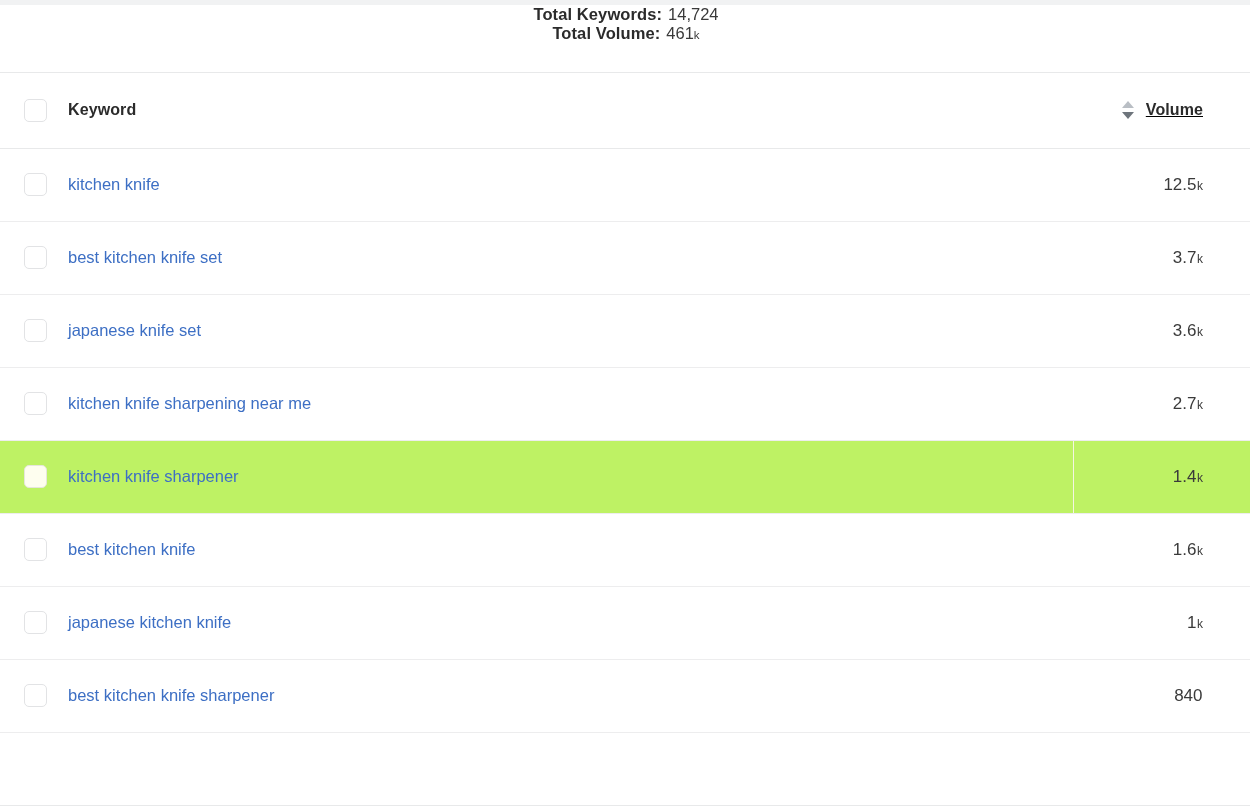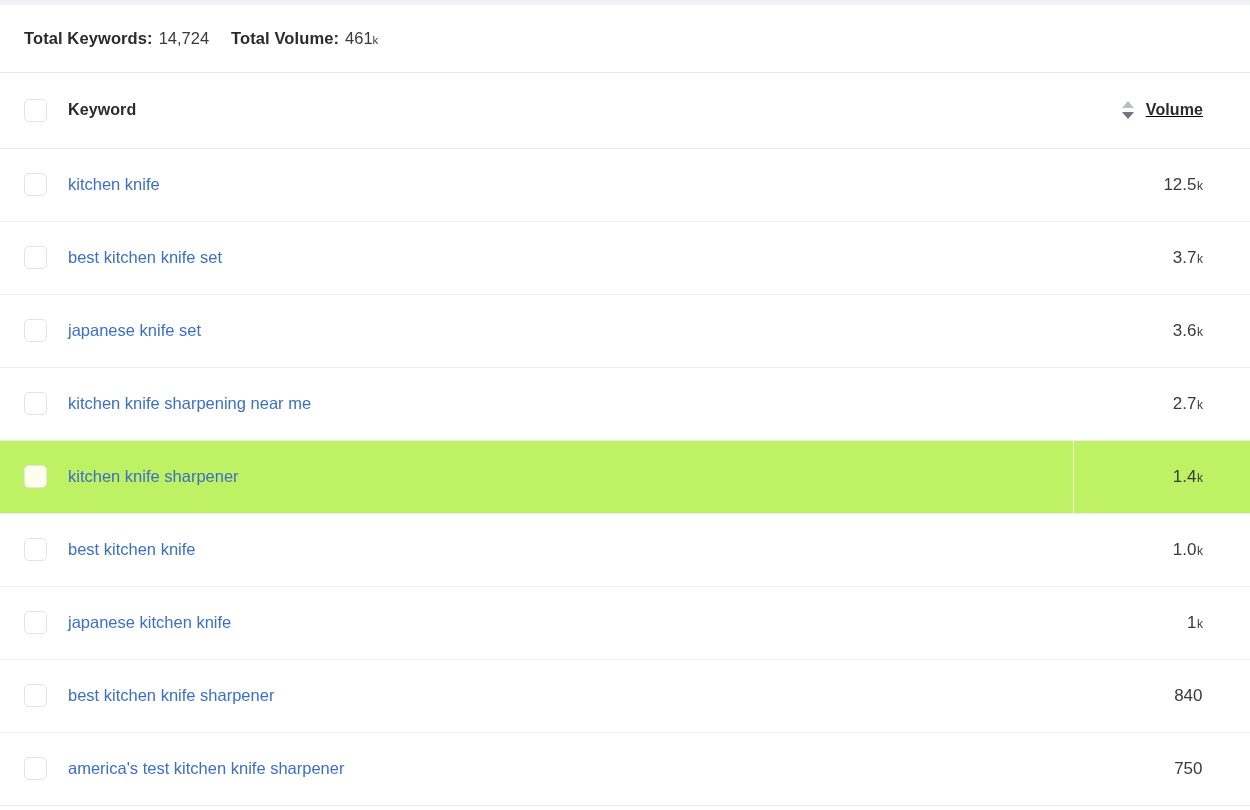--- a/index.html
+++ b/index.html
@@ -30,20 +30,21 @@
   }
 
   
   .summary-bar {
     height: 68px;
     display: flex;
     align-items: center;
     padding-left: 24px;
     border-bottom: 1px solid #e8e9ea;
     background: #ffffff;
+    flex-direction: column;
   }
   .summary-group {
     display: flex;
     align-items: baseline;
     margin-right: 22px;
     white-space: nowrap;
   }
   .summary-label {
     font-size: 16.5px;
     font-weight: bold;
@@ -267,41 +268,34 @@
             <span class="checkbox"></span>
           </td>
           <td><a class="kw-link">kitchen knife sharpener</a></td>
           <td class="cell-volume"><span>1.4</span><span class="suffix">k</span></td>
         </tr>
         <tr>
           <td>
             <span class="checkbox"></span>
           </td>
           <td><a class="kw-link">best kitchen knife</a></td>
-          <td class="cell-volume"><span>1.0</span><span class="suffix">k</span></td>
+          <td class="cell-volume"><span>1.6</span><span class="suffix">k</span></td>
         </tr>
         <tr>
           <td>
             <span class="checkbox"></span>
           </td>
           <td><a class="kw-link">japanese kitchen knife</a></td>
           <td class="cell-volume"><span>1</span><span class="suffix">k</span></td>
         </tr>
         <tr>
           <td>
             <span class="checkbox"></span>
           </td>
           <td><a class="kw-link">best kitchen knife sharpener</a></td>
           <td class="cell-volume"><span>840</span><span class="suffix"></span></td>
         </tr>
-        <tr>
-          <td>
-            <span class="checkbox"></span>
-          </td>
-          <td><a class="kw-link">america's test kitchen knife sharpener</a></td>
-          <td class="cell-volume"><span>750</span><span class="suffix"></span></td>
-        </tr>
       </tbody>
   </table>
 
 </div>
 
 <div class="bottom-rule"></div>
 
 </body></html>

